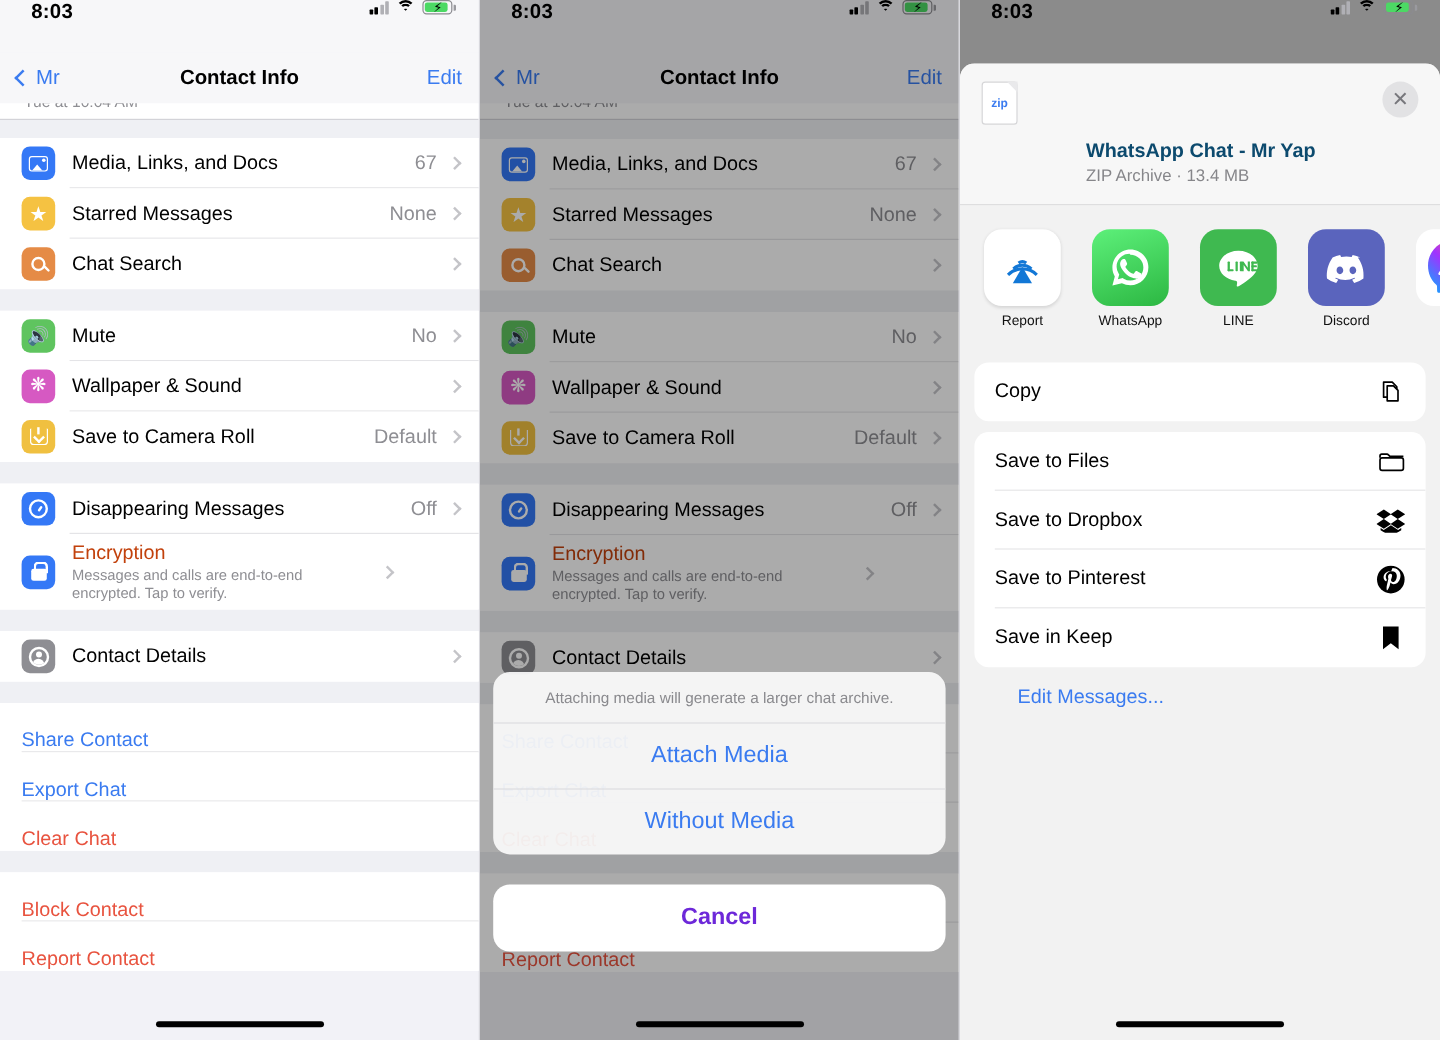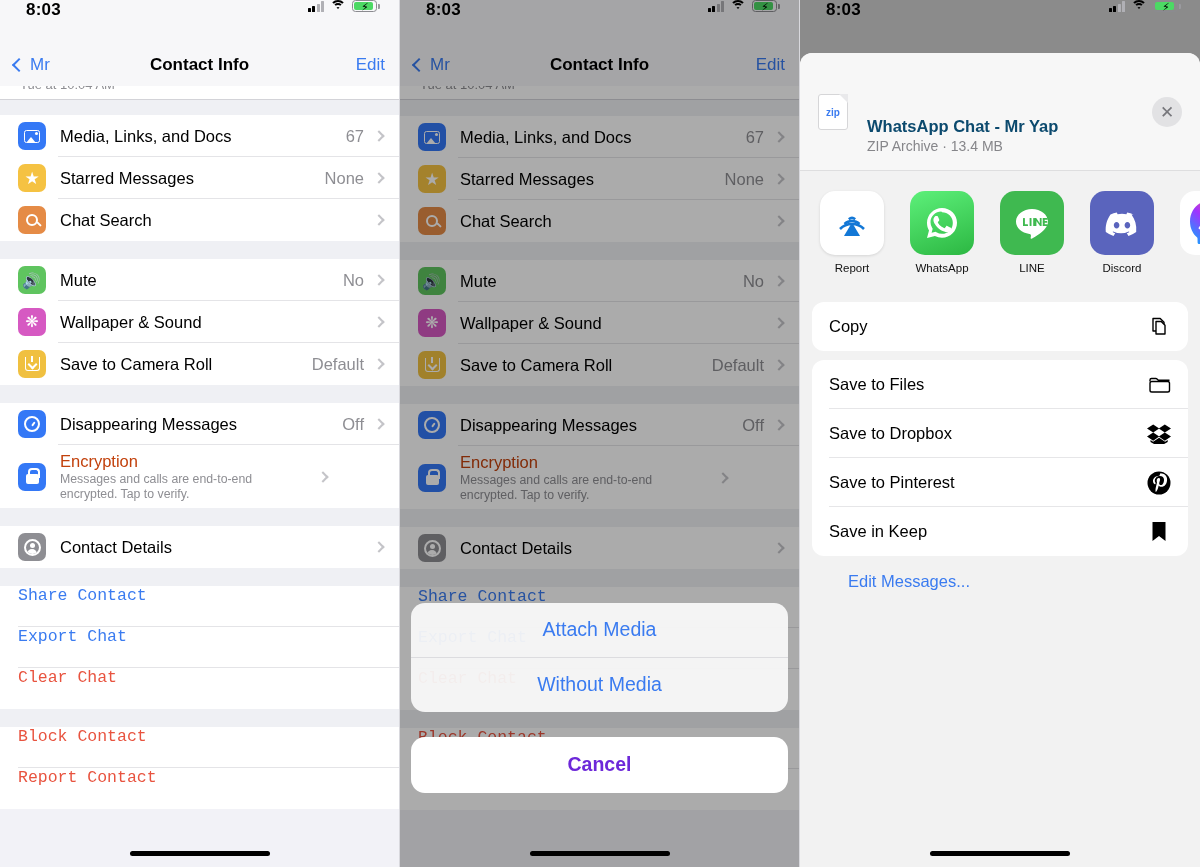--- a/index.html
+++ b/index.html
@@ -57,22 +57,22 @@
   .ico{ width:28px; height:28px; border-radius:7px; flex:0 0 28px; display:flex;
     align-items:center; justify-content:center; color:#fff; }
   .lbl{ margin-left:14px; font-size:16.5px; color:#000; }
   .val{ margin-left:auto; font-size:16.5px; color:#8e8e93; }
   .chev{ width:8px; height:8px; border-top:2px solid #c4c4c8; border-right:2px solid #c4c4c8;
     transform:rotate(45deg); margin-left:11px; margin-right:16px; flex:0 0 8px; }
   .row.tall{ height:63px; align-items:center; }
   .twoline{ margin-left:14px; }
   .twoline .t1{ font-size:16.5px; color:#c2410c; line-height:21px; }
   .twoline .t2{ font-size:12.3px; color:#8e8e93; line-height:15px; max-width:248px; }
-  .actionrow{ height:41px; display:flex; align-items:flex-start; padding-left:18px; position:relative;
-    background:#fff; font-size:16.5px;font-family:Liberation Mono, monospace; }
+  .actionrow{ height:41px; display:flex; align-items:flex-end; padding-left:18px; position:relative;
+    background:#fff; font-size:16.5px; }
   .actionrow .sep{ position:absolute; left:18px; right:0; bottom:0; height:1px; background:#e4e4e7; }
   .blue{ color:#3a7bf0; } .red{ color:#e8533f; }
 
   
   .g-photo{ width:16px; height:13px; border:1.8px solid #fff; border-radius:2.5px; position:relative; overflow:hidden;}
   .g-photo:before{ content:""; position:absolute; left:1px; bottom:-1px; width:0;height:0;
     border-left:5px solid transparent; border-right:5px solid transparent; border-bottom:6px solid #fff;}
   .g-photo:after{ content:""; position:absolute; right:1.5px; top:1px; width:3px;height:3px;border-radius:50%;background:#fff;}
   .g-star{ font-size:17px; line-height:17px; }
   .g-search{ width:12px; height:12px; border:2px solid #fff; border-radius:50%; position:relative; }
@@ -111,22 +111,22 @@
   .sheet-btn:last-child{ border-bottom:none; }
   .sheet-cancel{ margin-top:25px; background:#fff; border-radius:14px; text-align:center;
     font-size:19.5px; font-weight:700; color:#6d28d9; padding:16px 0 17px; }
 
   
   .p3{ background:#8b8b8b; }
   .p3 .statusbar{ background:transparent; }
   .p3 .sb-time{ color:#000; }
   .sharecard{ position:absolute; left:0; right:0; top:53px; bottom:0; background:#f2f2f2;
     border-radius:12px 12px 0 0; overflow:hidden; }
-  .share-head{ display:flex; align-items:center; padding:15px 18px 14px; background:#f7f7f7;
-    border-bottom:1px solid #dededf; }
+  .share-head{ display:flex; align-items:flex-start; padding:15px 18px 14px; background:#f7f7f7;
+    border-bottom:1px solid #dededf;gap:38px; }
   .zipicon{ width:30px; height:36px; background:#fff; border:1px solid #d6d6d8; border-radius:3px;
     position:relative; display:flex; align-items:center; justify-content:center;
     font-size:10px; color:#3a7bf0; font-weight:700; }
   .zipicon:before{ content:""; position:absolute; right:-1px; top:-1px; border-width:0 9px 9px 0;
     border-style:solid; border-color:transparent #e9e9eb transparent transparent; }
   .share-titles{ margin-left:19px; }
   .share-t1{ font-size:16.5px; font-weight:700; color:#0c4a6e; line-height:21px;margin-top:48px; }
   .share-t2{ font-size:14px; color:#86868a; line-height:19px; }
   .closebtn{ margin-left:auto; width:30px; height:30px; border-radius:50%; background:#e2e2e4;
     display:flex; align-items:center; justify-content:center; color:#77777c; font-size:17px; }
@@ -480,20 +480,21 @@
         </div>
       <div class="actionrow red">
           <span>Report Contact</span>
         </div>
     </div>
 
     <div class="dim"></div>
 
     <div class="sheet">
       <div class="sheet-group">
+        <div class="sheet-msg">Attaching media will generate a larger chat archive.</div>
         <div class="sheet-btn">Attach Media</div>
         <div class="sheet-btn">Without Media</div>
       </div>
       <div class="sheet-cancel">Cancel</div>
     </div>
 
     <div class="homebar"></div>
   </div>
 
   <div class="panel p3">

